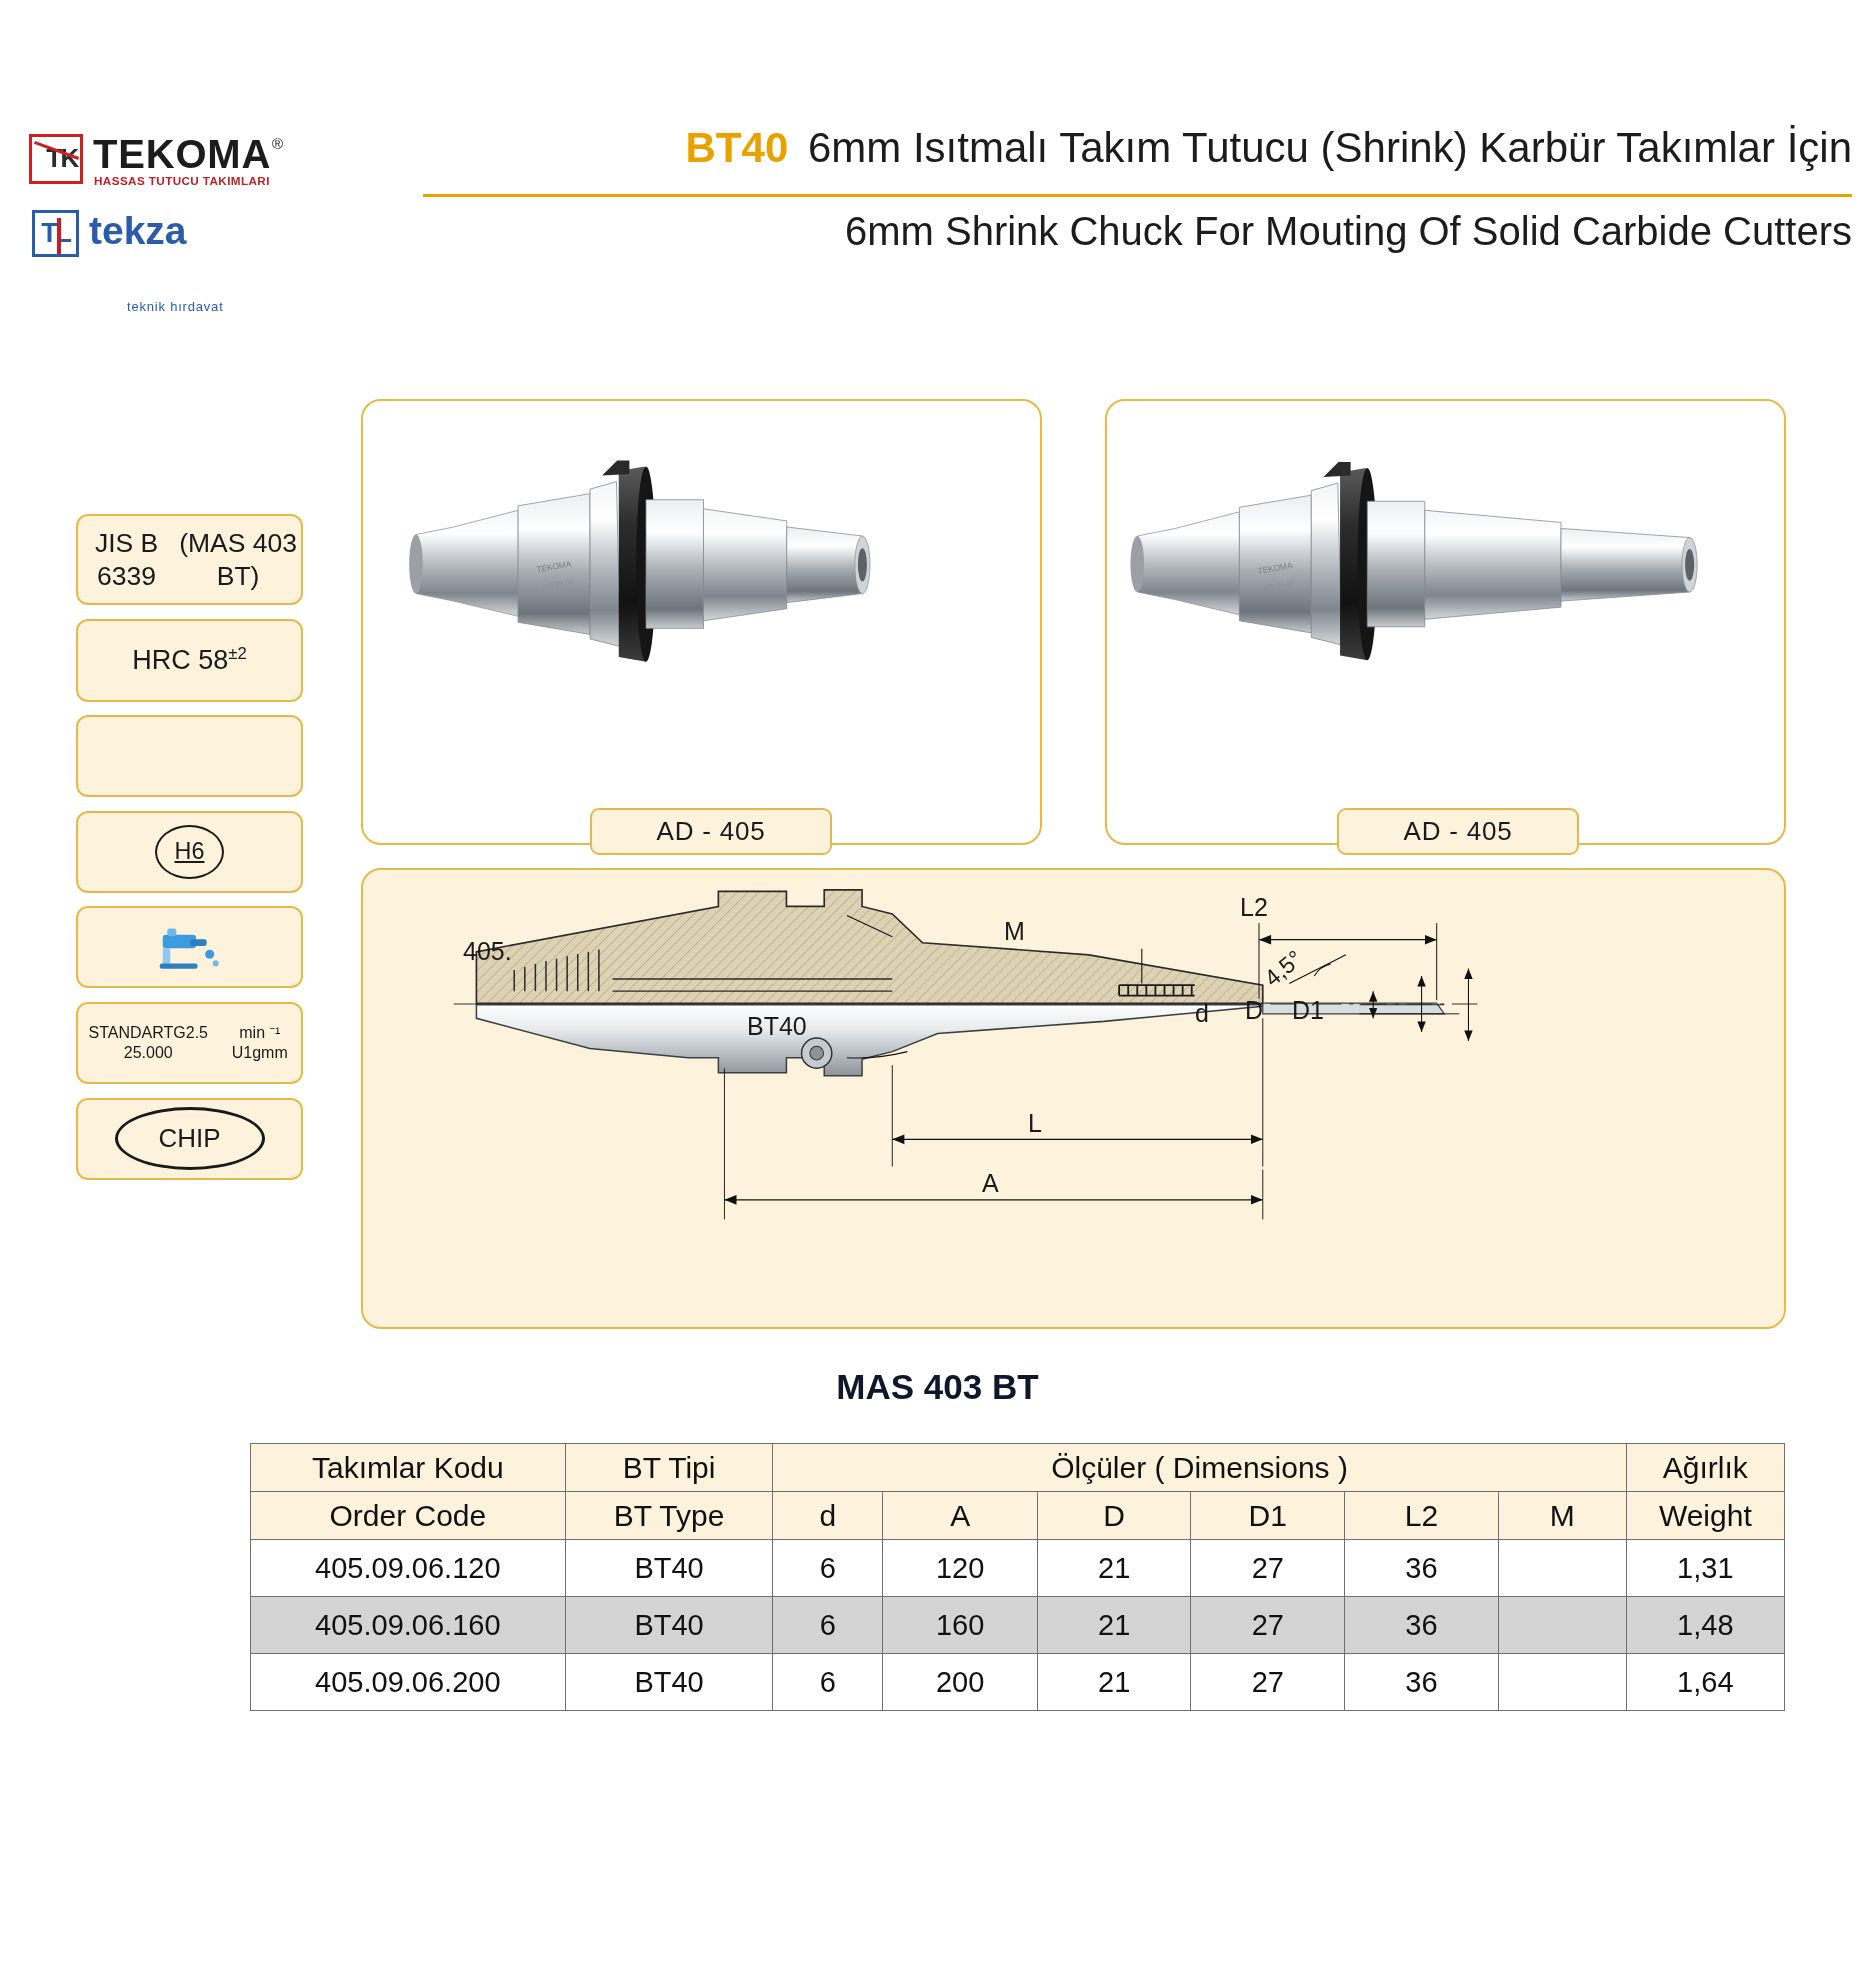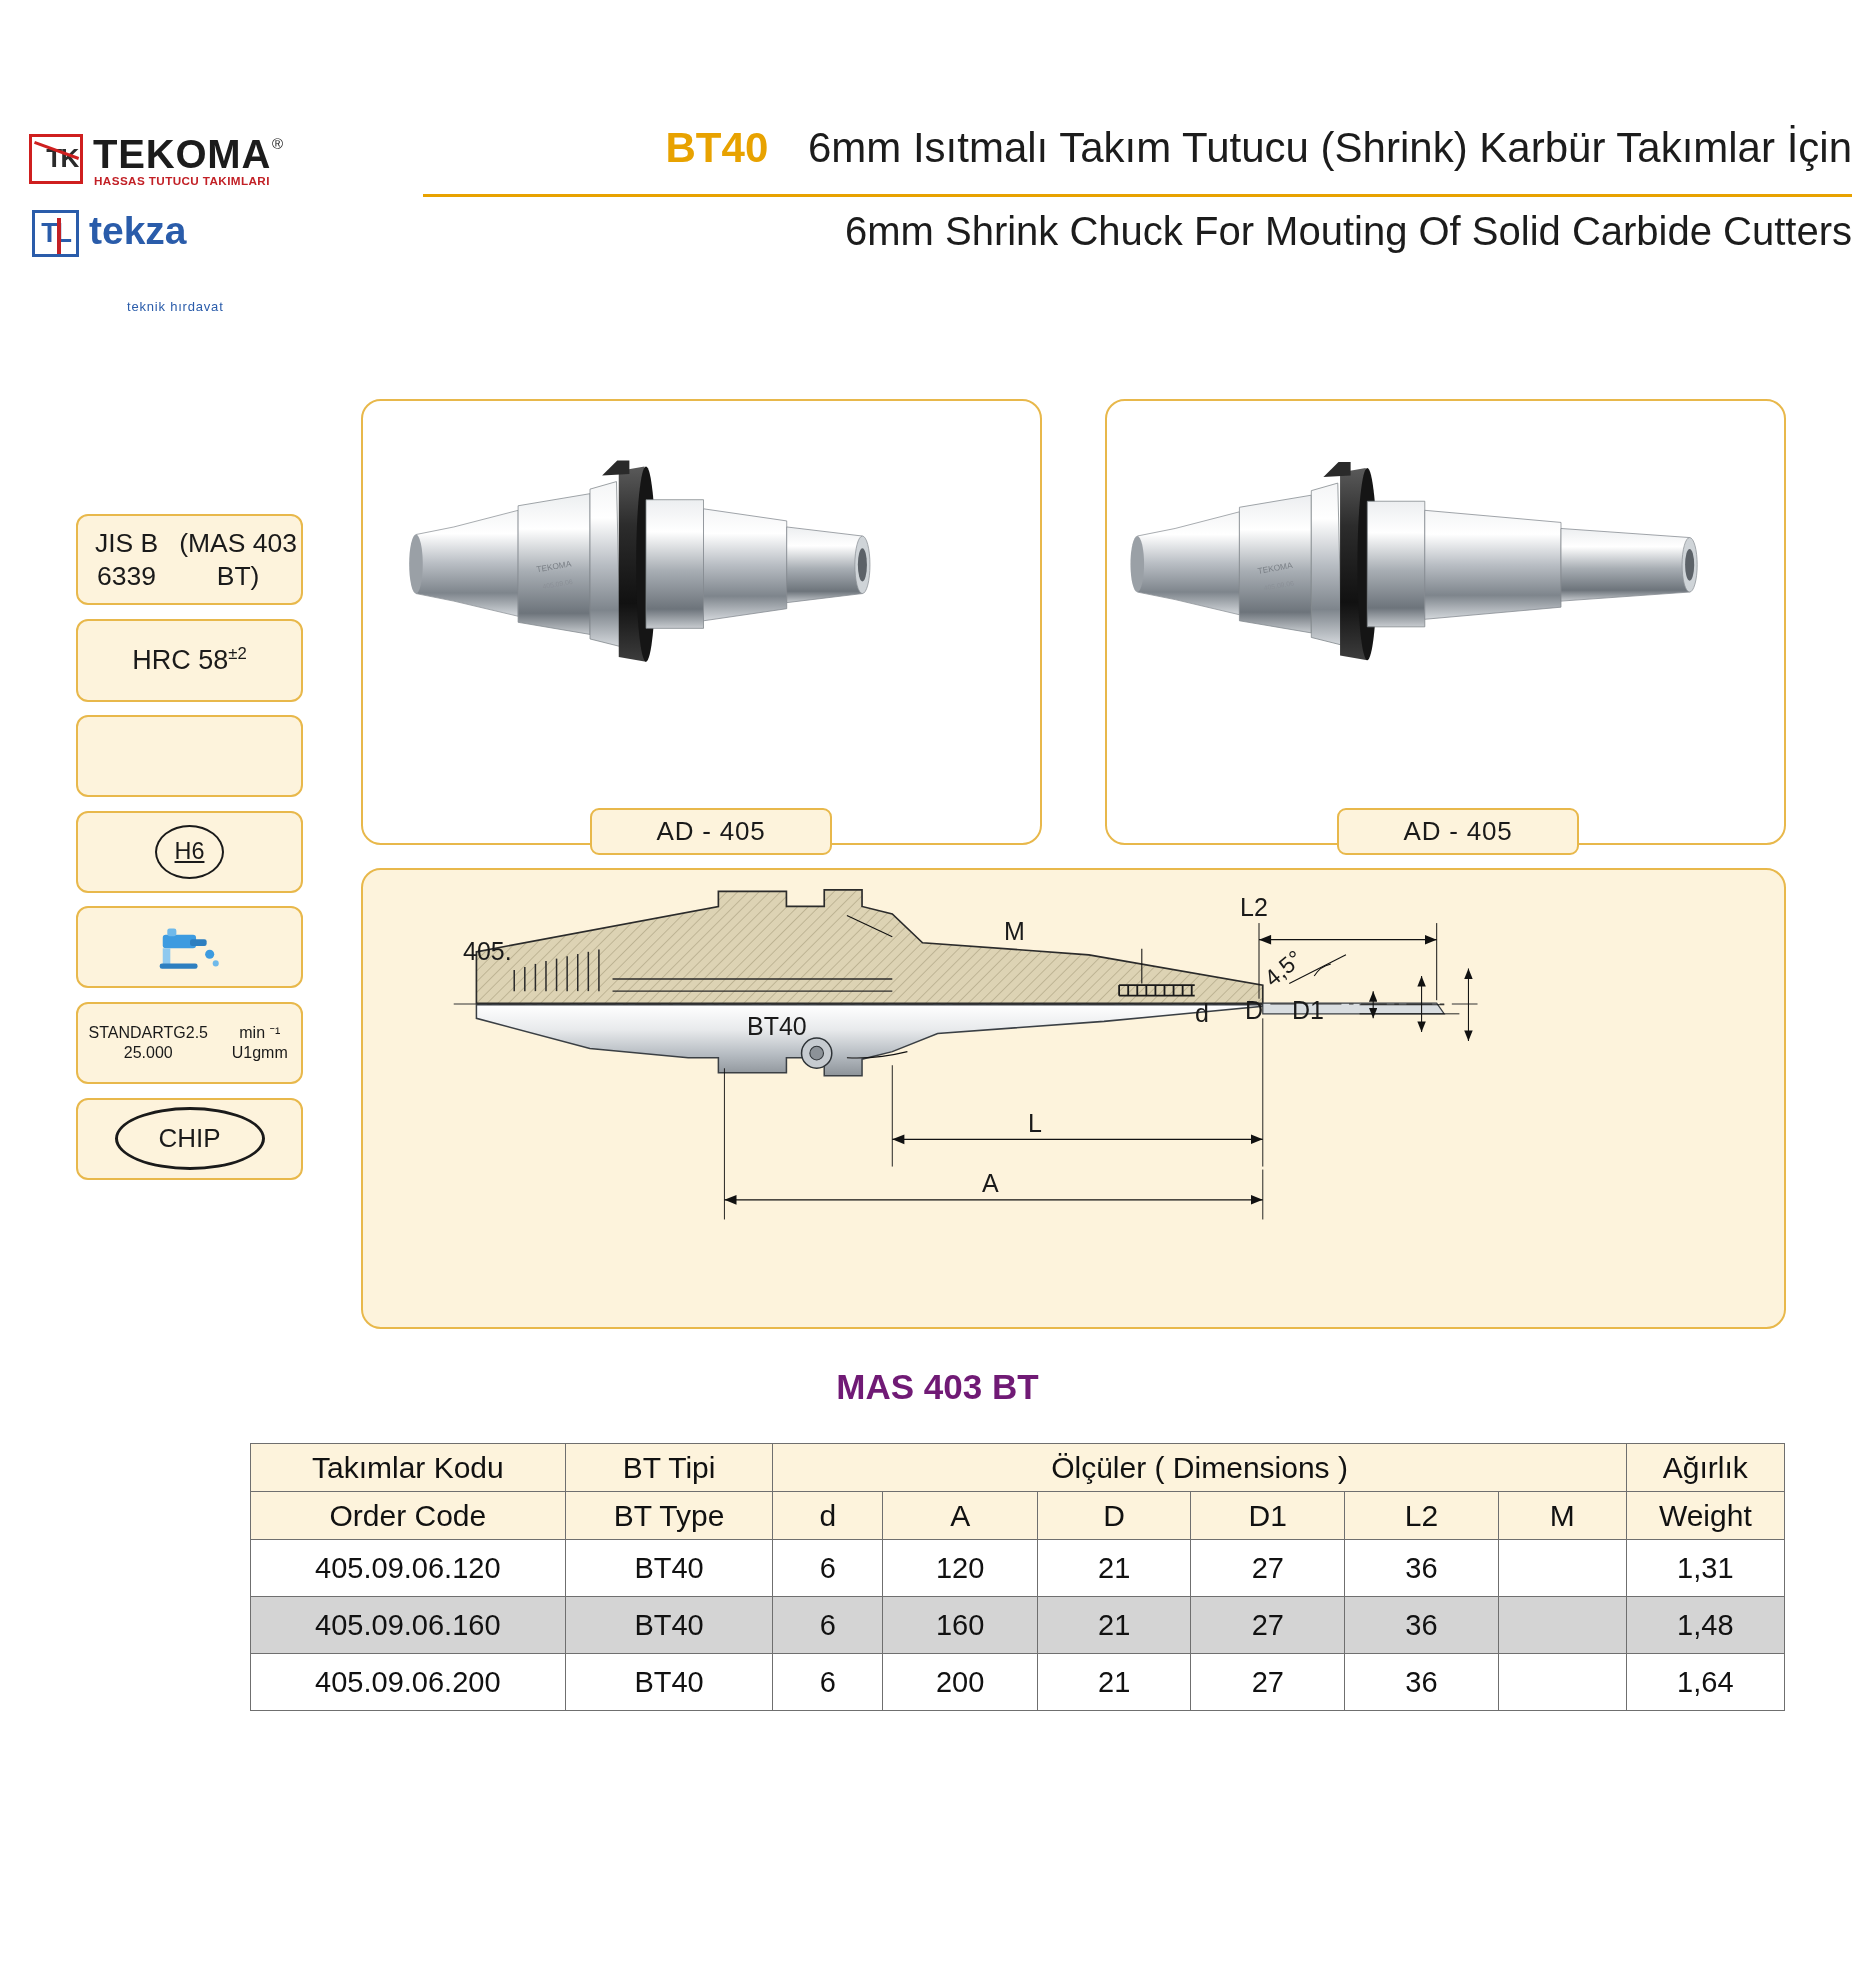--- a/index.html
+++ b/index.html
@@ -129,21 +129,20 @@
     text-align: right;
     line-height: 1.0;
   }
   .title-bt40 {
     color: #e8a200;
     font-weight: bold;
     margin-right: 19.7px;
   }
   .title-tr {
     color: #1c1c1c;
-    margin-left: 20px;
   }
   .title-rule {
     position: absolute;
     left: 0; top: 67px;
     width: 1429px;
     height: 3px;
     background: #e8a200;
   }
   .title-line2 {
     position: absolute;
@@ -257,21 +256,21 @@
   .dwg-small { font-size: 23px; }
 
   
   #mas-caption {
     position: absolute;
     left: 0; top: 1367px;
     width: 1875px;
     text-align: center;
     font-size: 35px;
     font-weight: bold;
-    color: #701a75;
+    color: #0f172a;
   }
 
   
   #spec-table {
     position: absolute;
     left: 250px; top: 1443px;
     width: 1535px;
     border-collapse: collapse;
     font-size: 29px;
     color: #111;

